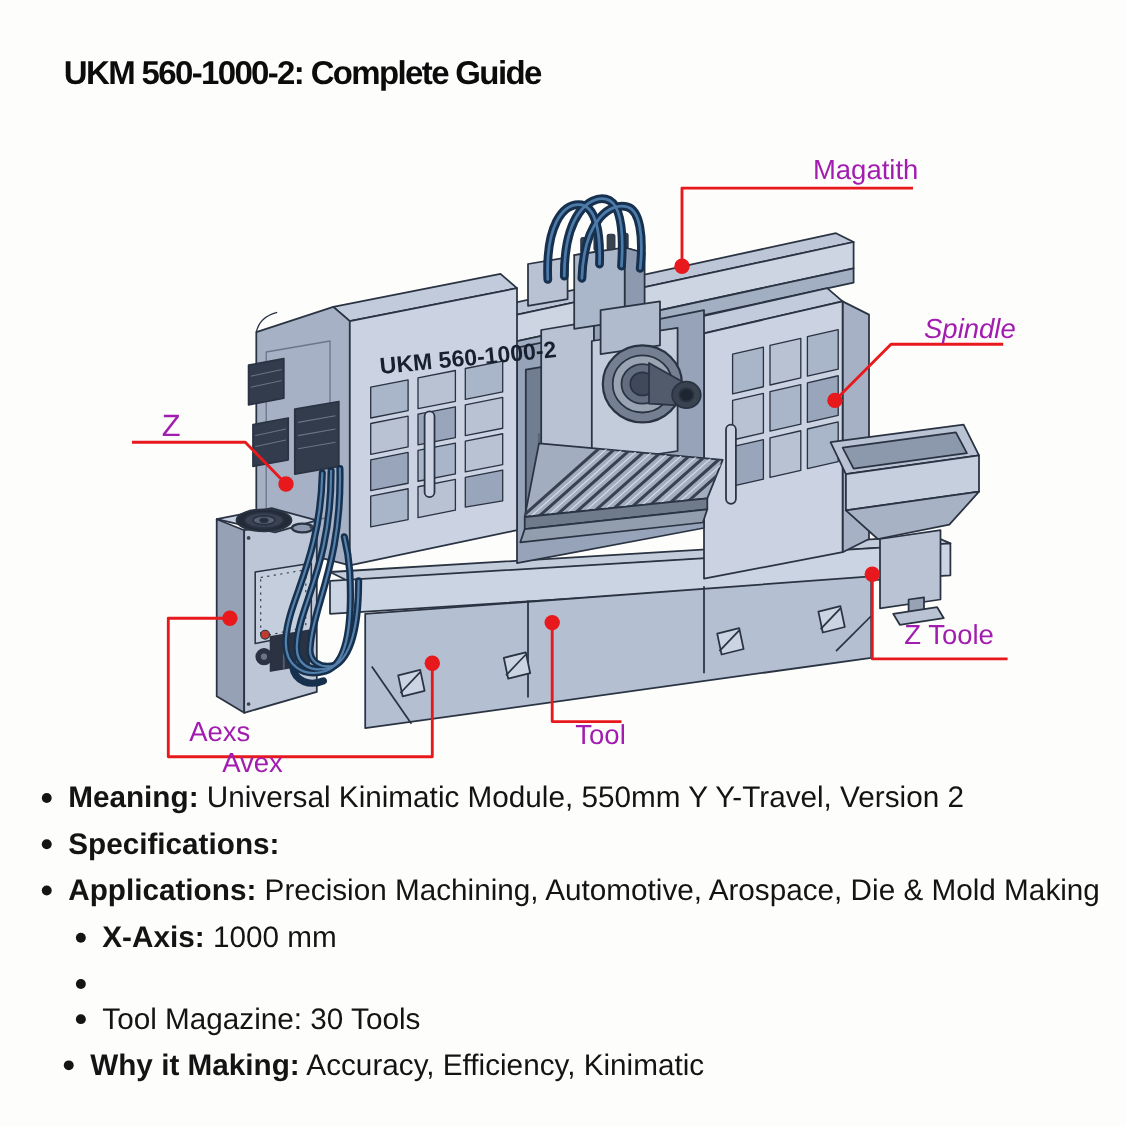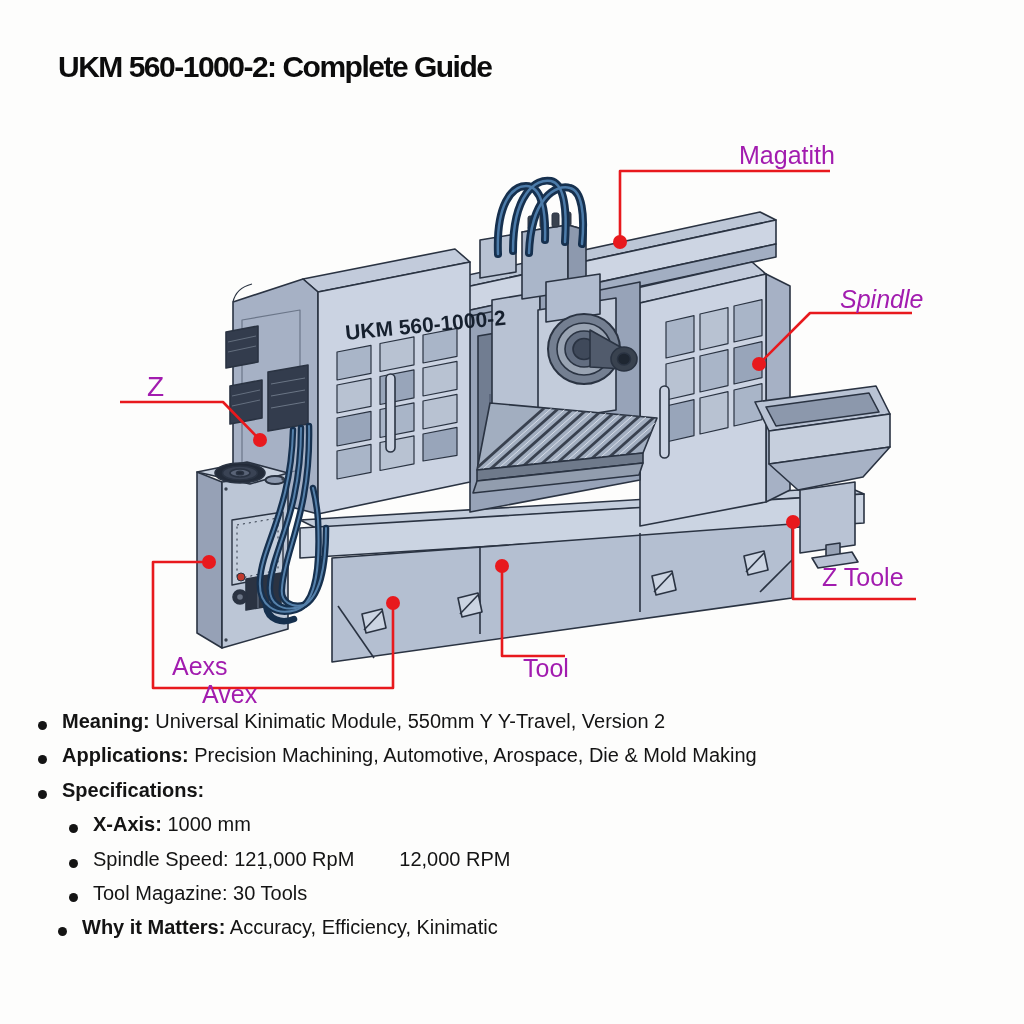--- a/index.html
+++ b/index.html
@@ -20,21 +20,21 @@
   }
   .lbl-magazine{left:739px;top:141px;}
   .lbl-spindle{left:840px;top:285px;font-style:italic;}
   .lbl-z{left:147px;top:371px;font-size:28px;}
   .lbl-aexs{left:172px;top:652px;}
   .lbl-avex{left:202px;top:680px;}
   .lbl-tool{left:523px;top:654px;}
   .lbl-ztool{left:822px;top:563px;}
   .bullets{
     position:absolute;left:38px;top:710px;width:960px;
-    font-size:20px;line-height:1.12;color:#141414;
+    font-size:27px;line-height:1.12;color:#141414;
   }
   .row{display:flex;align-items:flex-start;margin-bottom:12px;}
   .row p{margin:0;white-space:nowrap;}
   .dot{flex:0 0 auto;width:9px;height:9px;border-radius:50%;background:#141414;margin:11px 15px 0 0;}
   .lvl1{margin-left:31px;}
   .lvlwhy{margin-left:20px;}
   .row b{font-weight:bold;}
   .gap2{margin-left:45px;}
 </style>
 </head>
@@ -306,35 +306,34 @@
 <div class="callout-label lbl-tool">Tool</div>
 <div class="callout-label lbl-ztool">Z Toole</div>
 
 <div class="bullets">
   <div class="row">
     <span class="dot"></span>
     <p><b>Meaning:</b><span> Universal Kinimatic Module, 550mm Y Y-Travel, Version 2</span></p>
   </div>
   <div class="row">
     <span class="dot"></span>
+    <p><b>Specifications:</b><span></span></p>
+  </div>
+  <div class="row">
+    <span class="dot"></span>
     <p><b>Applications:</b><span> Precision Machining, Automotive, Arospace, Die &amp; Mold Making</span></p>
   </div>
-  <div class="row">
-    <span class="dot"></span>
-    <p><b>Specifications:</b><span></span></p>
-  </div>
   <div class="row lvl1">
     <span class="dot"></span>
     <p><b>X-Axis:</b><span> 1000 mm</span></p>
   </div>
   <div class="row lvl1">
     <span class="dot"></span>
-    <p><b></b><span>Spindle Speed: 121̣,000 RpM</span><span class="gap2">12,000 RPM</span></p>
   </div>
   <div class="row lvl1">
     <span class="dot"></span>
     <p><b></b><span>Tool Magazine: 30 Tools</span></p>
   </div>
   <div class="row lvlwhy">
     <span class="dot"></span>
-    <p><b>Why it Matters:</b><span> Accuracy, Efficiency, Kinimatic</span></p>
+    <p><b>Why it Making:</b><span> Accuracy, Efficiency, Kinimatic</span></p>
   </div>
 </div>
 
 </body></html>

